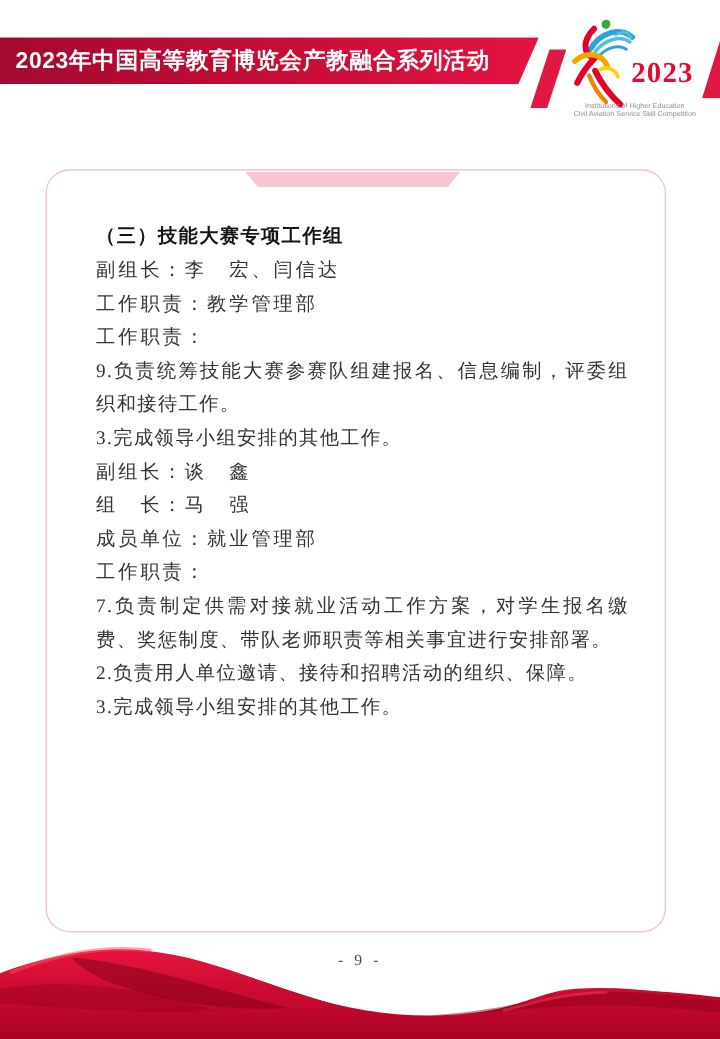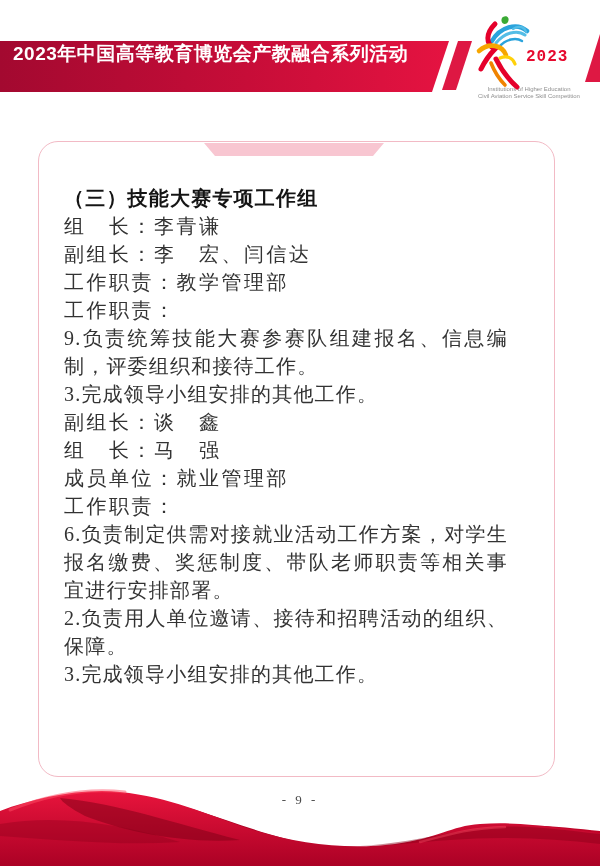--- a/index.html
+++ b/index.html
@@ -4,64 +4,64 @@
 <style>
   html, body { margin:0; padding:0; }
   body {
     width:600px; height:866px; position:relative; overflow:hidden;
     background:#ffffff;
     font-family:"Liberation Serif", serif;
   }
 
   
   .banner {
-    position:absolute; left:0; top:41px; width:449px; height:51px;
+    position:absolute; left:0; top:31px; width:449px; height:39px;
     background:linear-gradient(90deg,#a30930 0%, #c70d38 55%, #e51341 100%);
     clip-path:polygon(0 0, 100% 0, calc(100% - 17px) 100%, 0 100%);
-    display:flex; align-items:flex-start;
+    display:flex; align-items:center;
   }
   .banner-title {
     color:#ffffff; font-family:"Liberation Sans", sans-serif;
     font-weight:bold; font-size:19px; letter-spacing:0.5px;
     padding-left:13px; white-space:nowrap;
   }
   .stripe { position:absolute; background:#de1843; }
   .stripe-1 { left:441px; top:41px; width:32px; height:49px;
     clip-path:polygon(17px 0, 31px 0, 15px 100%, 1px 100%); }
   .edge-wedge { left:574px; top:34px; width:26px; height:48px;
     clip-path:polygon(100% 0, 100% 100%, 11px 100%); }
 
   
   .logo { position:absolute; left:468px; top:10px; width:122px; height:96px; }
   .logo-figure { position:absolute; left:4px; top:4px; }
   .logo-year {
     position:absolute; left:58px; top:38px;
-    font-family:Liberation Mono, monospace; font-weight:bold;
-    font-size:16px; color:#e60a2e; letter-spacing:1px;
+    font-family:Liberation Serif, serif; font-weight:bold;
+    font-size:24px; color:#e60a2e; letter-spacing:1px;
   }
   .logo-sub {
     position:absolute; left:-4px; top:76px; width:130px; text-align:center;
     font-family:"Liberation Sans", sans-serif; font-size:6px; line-height:7px;
     color:#8f8f8f;
   }
 
   
   .card {
     position:absolute; left:38px; top:141px; width:517px; height:636px;
     border:1.5px solid #f2bac5; border-radius:20px; background:#ffffff;
     box-sizing:border-box;
   }
   .card-tab {
     position:absolute; left:204px; top:143px; width:180px; height:13px;
     background:#f8c6d1;
     clip-path:polygon(0 0, 100% 0, calc(100% - 11px) 100%, 11px 100%);
   }
   .content {
-    position:absolute; left:64px; top:184px; width:444px;
-    font-size:20px; line-height:28px; color:#333333;
+    position:absolute; left:80px; top:184px; width:444px;
+    font-size:16px; line-height:28px; color:#333333;
   }
   .content p { margin:0; }
   .sec-heading { font-weight:bold; color:#141414; letter-spacing:1.2px; }
   .field { letter-spacing:2.5px; }
   .duty { text-align:justify; text-justify:inter-character; letter-spacing:1.2px; }
 
   
   .page-number {
     position:absolute; left:0; top:792px; width:600px; text-align:center;
     font-size:13px; color:#4a4a4a; letter-spacing:3px;
@@ -103,32 +103,31 @@
     <div>Civil Aviation Service Skill Competition</div>
   </div>
 </div>
 
 <div class="card"></div>
 <div class="card-tab"></div>
 
 <div class="content">
 
   <p class="sec-heading">（三）技能大赛专项工作组</p>
-  <p class="field">组　长：李青谦</p>
   <p class="field">副组长：李　宏、闫信达</p>
   <p class="field">工作职责：教学管理部</p>
   <p class="field">工作职责：</p>
   <p class="duty">9.负责统筹技能大赛参赛队组建报名、信息编制，评委组织和接待工作。</p>
   <p class="duty">3.完成领导小组安排的其他工作。</p>
 
   <p class="field">副组长：谈　鑫</p>
   <p class="field">组　长：马　强</p>
   <p class="field">成员单位：就业管理部</p>
   <p class="field">工作职责：</p>
-  <p class="duty">6.负责制定供需对接就业活动工作方案，对学生报名缴费、奖惩制度、带队老师职责等相关事宜进行安排部署。</p>
+  <p class="duty">7.负责制定供需对接就业活动工作方案，对学生报名缴费、奖惩制度、带队老师职责等相关事宜进行安排部署。</p>
   <p class="duty">2.负责用人单位邀请、接待和招聘活动的组织、保障。</p>
   <p class="duty">3.完成领导小组安排的其他工作。</p>
 </div>
 
 <div class="page-number">- 9 -</div>
 
 <svg class="waves" viewBox="0 0 600 82" preserveAspectRatio="none" xmlns="http://www.w3.org/2000/svg">
   <defs>
     <linearGradient id="gradMain" x1="0" y1="0" x2="0" y2="1">
       <stop offset="0" stop-color="#e8143c"></stop>

